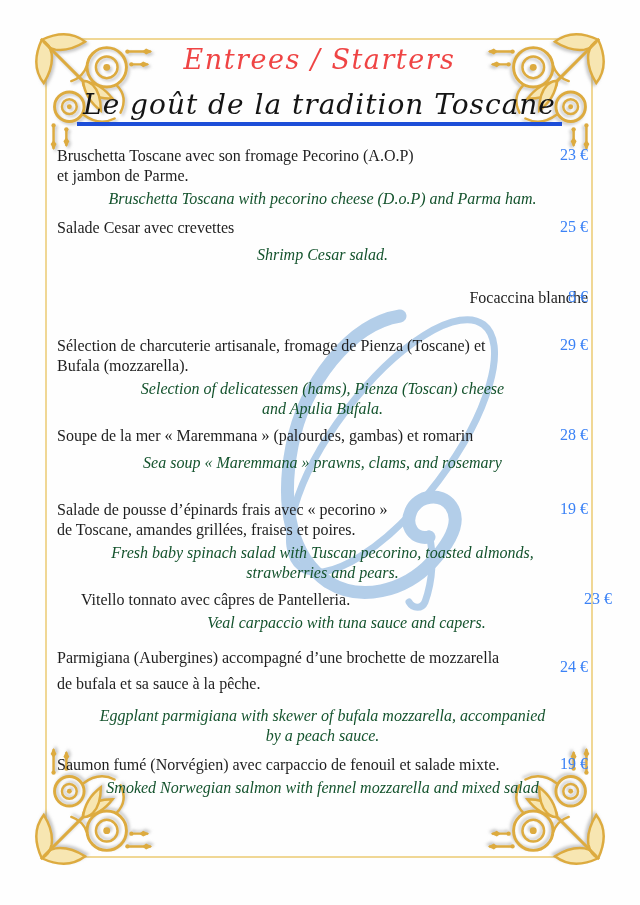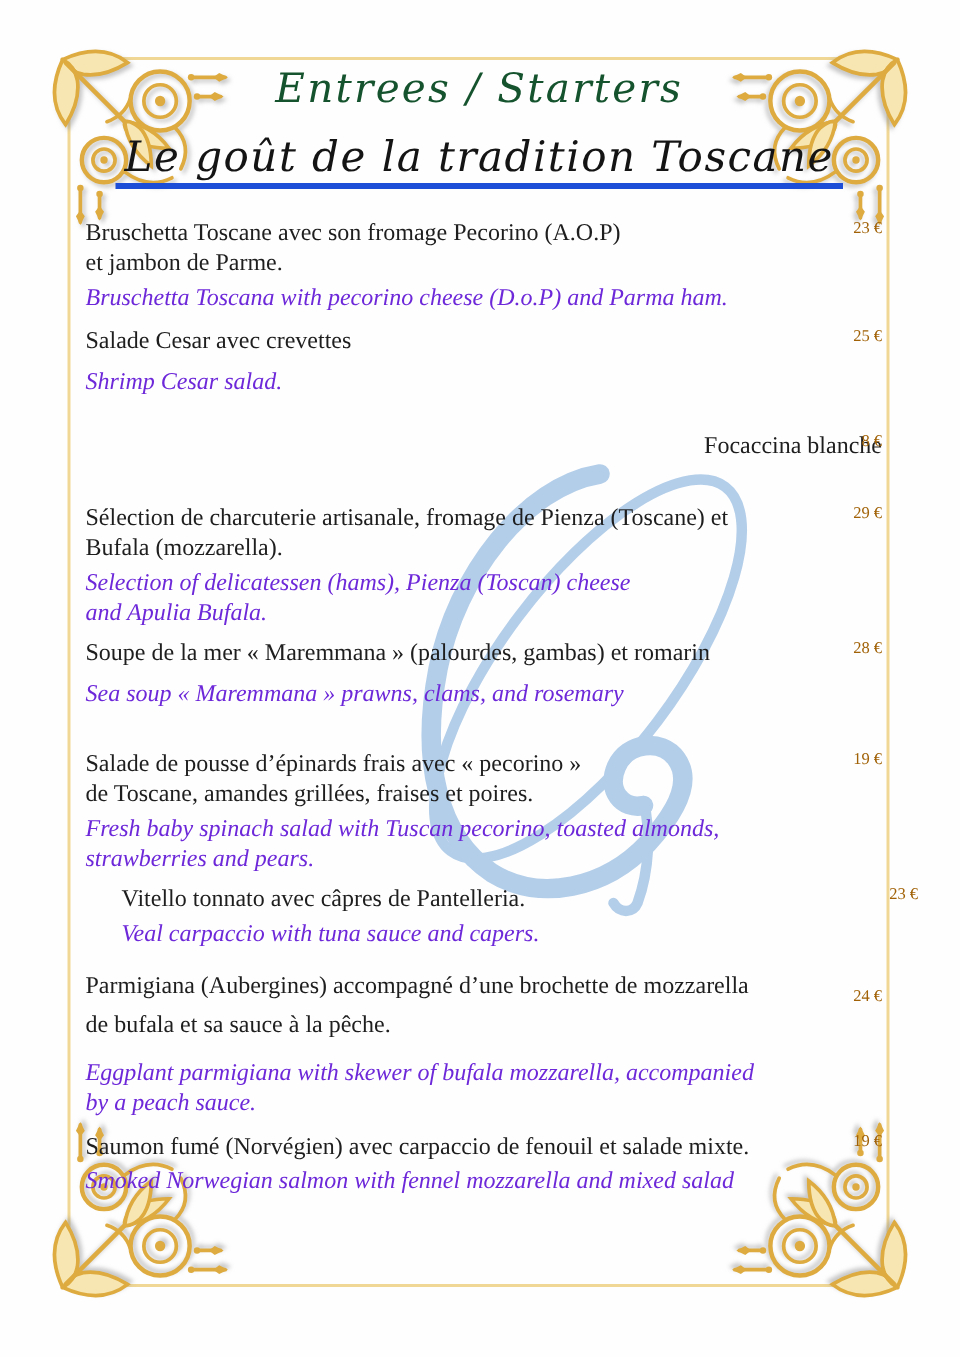--- a/index.html
+++ b/index.html
@@ -19,33 +19,33 @@
   .corner.tl{left:26px;top:24px;}
   .corner.tr{left:486px;top:24px;transform:scaleX(-1);}
   .corner.bl{left:26px;top:746px;transform:scaleY(-1);}
   .corner.br{left:486px;top:746px;transform:scale(-1,-1);}
   
   .watermark{position:absolute;left:232px;top:296px;width:290px;height:322px;z-index:0;opacity:0.85;}
   
   .header{position:absolute;left:46px;top:44px;width:547px;text-align:center;z-index:3;}
   .title{
     font-style:italic;font-family:"DejaVu Serif", serif;font-size:27px;
-    letter-spacing:1.5px;color:#14532d;
+    letter-spacing:1.5px;color:#ef4444;
   }
   .subtitle{margin-top:13px;}
   .subtitle span{
     font-style:italic;font-family:"DejaVu Serif", serif;font-size:28px;
     letter-spacing:1px;color:#141414;border-bottom:4px solid #1d4ed8;padding:0 6px 1px 6px;
   }
   
   #menu-list{position:absolute;left:57px;top:0;width:531px;height:905px;z-index:3;}
   .menu-item{position:absolute;left:0;width:100%;}
   .fr{font-size:16px;line-height:20px;color:#1e1e1e;}
-  .en{font-size:16px;line-height:20px;font-style:italic;color:#6d28d9;margin-top:3px;}
-  .price{position:absolute;right:0;top:0;font-size:11px;color:#a16207;white-space:nowrap;}
+  .en{font-size:16px;line-height:20px;font-style:italic;color:#14532d;margin-top:3px;text-align:center;}
+  .price{position:absolute;right:0;top:0;font-size:16px;color:#3b82f6;white-space:nowrap;}
   .menu-item:nth-child(1){top:146px;}
   .menu-item:nth-child(2){top:218px;}
   .menu-item:nth-child(2) .en{margin-top:7px;font-style:italic;}
   .menu-item:nth-child(3){top:288px;text-align:right;}
   .menu-item:nth-child(4){top:336px;}
   .menu-item:nth-child(5){top:426px;}
   .menu-item:nth-child(5) .en{margin-top:7px;}
   .menu-item:nth-child(6){top:500px;}
   .menu-item:nth-child(7){top:590px;margin-left:24px;}
   .menu-item:nth-child(8){top:645px;}

